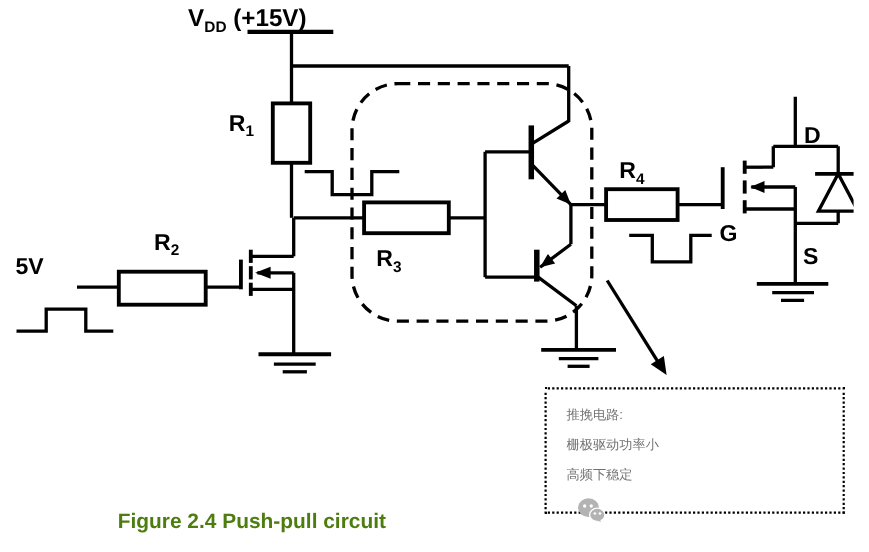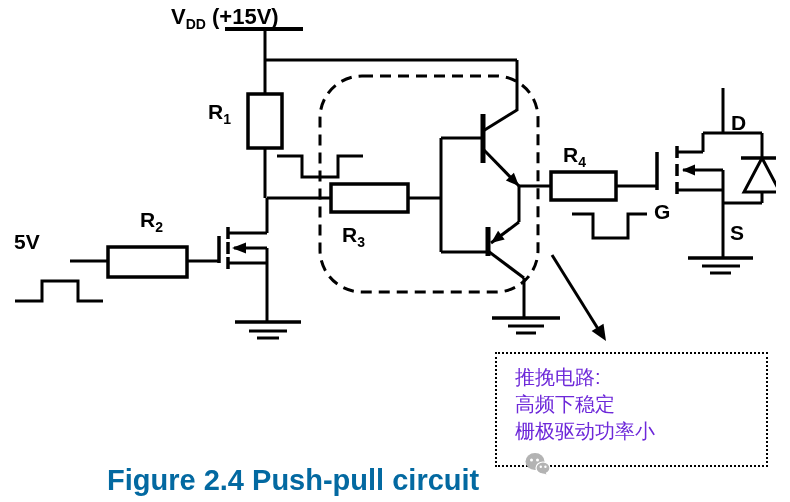--- a/index.html
+++ b/index.html
@@ -8,26 +8,26 @@
     font-family:"Liberation Sans", sans-serif;overflow:hidden;
   }
   #circuit-svg{position:absolute;left:0;top:0;}
   svg text{fill:#000;font-family:"Liberation Sans", sans-serif;font-weight:bold;}
   .annotation-box{
     position:absolute;left:495px;top:352px;width:273px;height:115px;
     border:2px dotted #000;box-sizing:border-box;
     padding:10px 0 0 18px;
   }
   .annotation-line{
-    font-size:20px;line-height:27px;color:#6d28d9;font-weight:500;
+    font-size:12px;line-height:27px;color:#737373;font-weight:500;
     font-family:"Liberation Sans", sans-serif;white-space:nowrap;
   }
   .caption{
     position:absolute;left:107px;top:464px;
-    font-size:29px;font-weight:bold;color:#0369a1;white-space:nowrap;
+    font-size:19px;font-weight:bold;color:#4d7c0f;white-space:nowrap;
   }
   .watermark{
     position:absolute;left:524px;top:451px;display:flex;align-items:center;gap:8px;
     z-index:5;
   }
   .watermark-text{
     font-size:23px;color:#b3b3b3;font-weight:normal;white-space:nowrap;
     letter-spacing:1px;
   }
 </style>
@@ -167,22 +167,22 @@
     </g>
 
     <g stroke="#000" fill="none">
       <line x1="552" y1="255" x2="600" y2="332" stroke-width="3"></line>
       <polygon points="606,341 591.6,331.1 603.5,323.7" fill="#000" stroke="none"></polygon>
     </g>
   </svg>
 
   <div class="annotation-box">
     <div class="annotation-line">推挽电路:</div>
+    <div class="annotation-line">栅极驱动功率小</div>
     <div class="annotation-line">高频下稳定</div>
-    <div class="annotation-line">栅极驱动功率小</div>
   </div>
 
   <div class="watermark">
     <svg width="27" height="27" viewBox="0 0 27 27">
       <ellipse cx="11" cy="10.5" rx="9.5" ry="8.5" fill="#b3b3b3"></ellipse>
       <circle cx="7.5" cy="9" r="1.5" fill="#fff"></circle>
       <circle cx="13.5" cy="9" r="1.5" fill="#fff"></circle>
       <path d="M6 17 L7.5 13.5 L11 15 Z" fill="#b3b3b3"></path>
       <ellipse cx="19" cy="17" rx="7" ry="6" fill="#b3b3b3" stroke="#fff" stroke-width="1.2"></ellipse>
       <circle cx="16.8" cy="15.8" r="1.2" fill="#fff"></circle>

